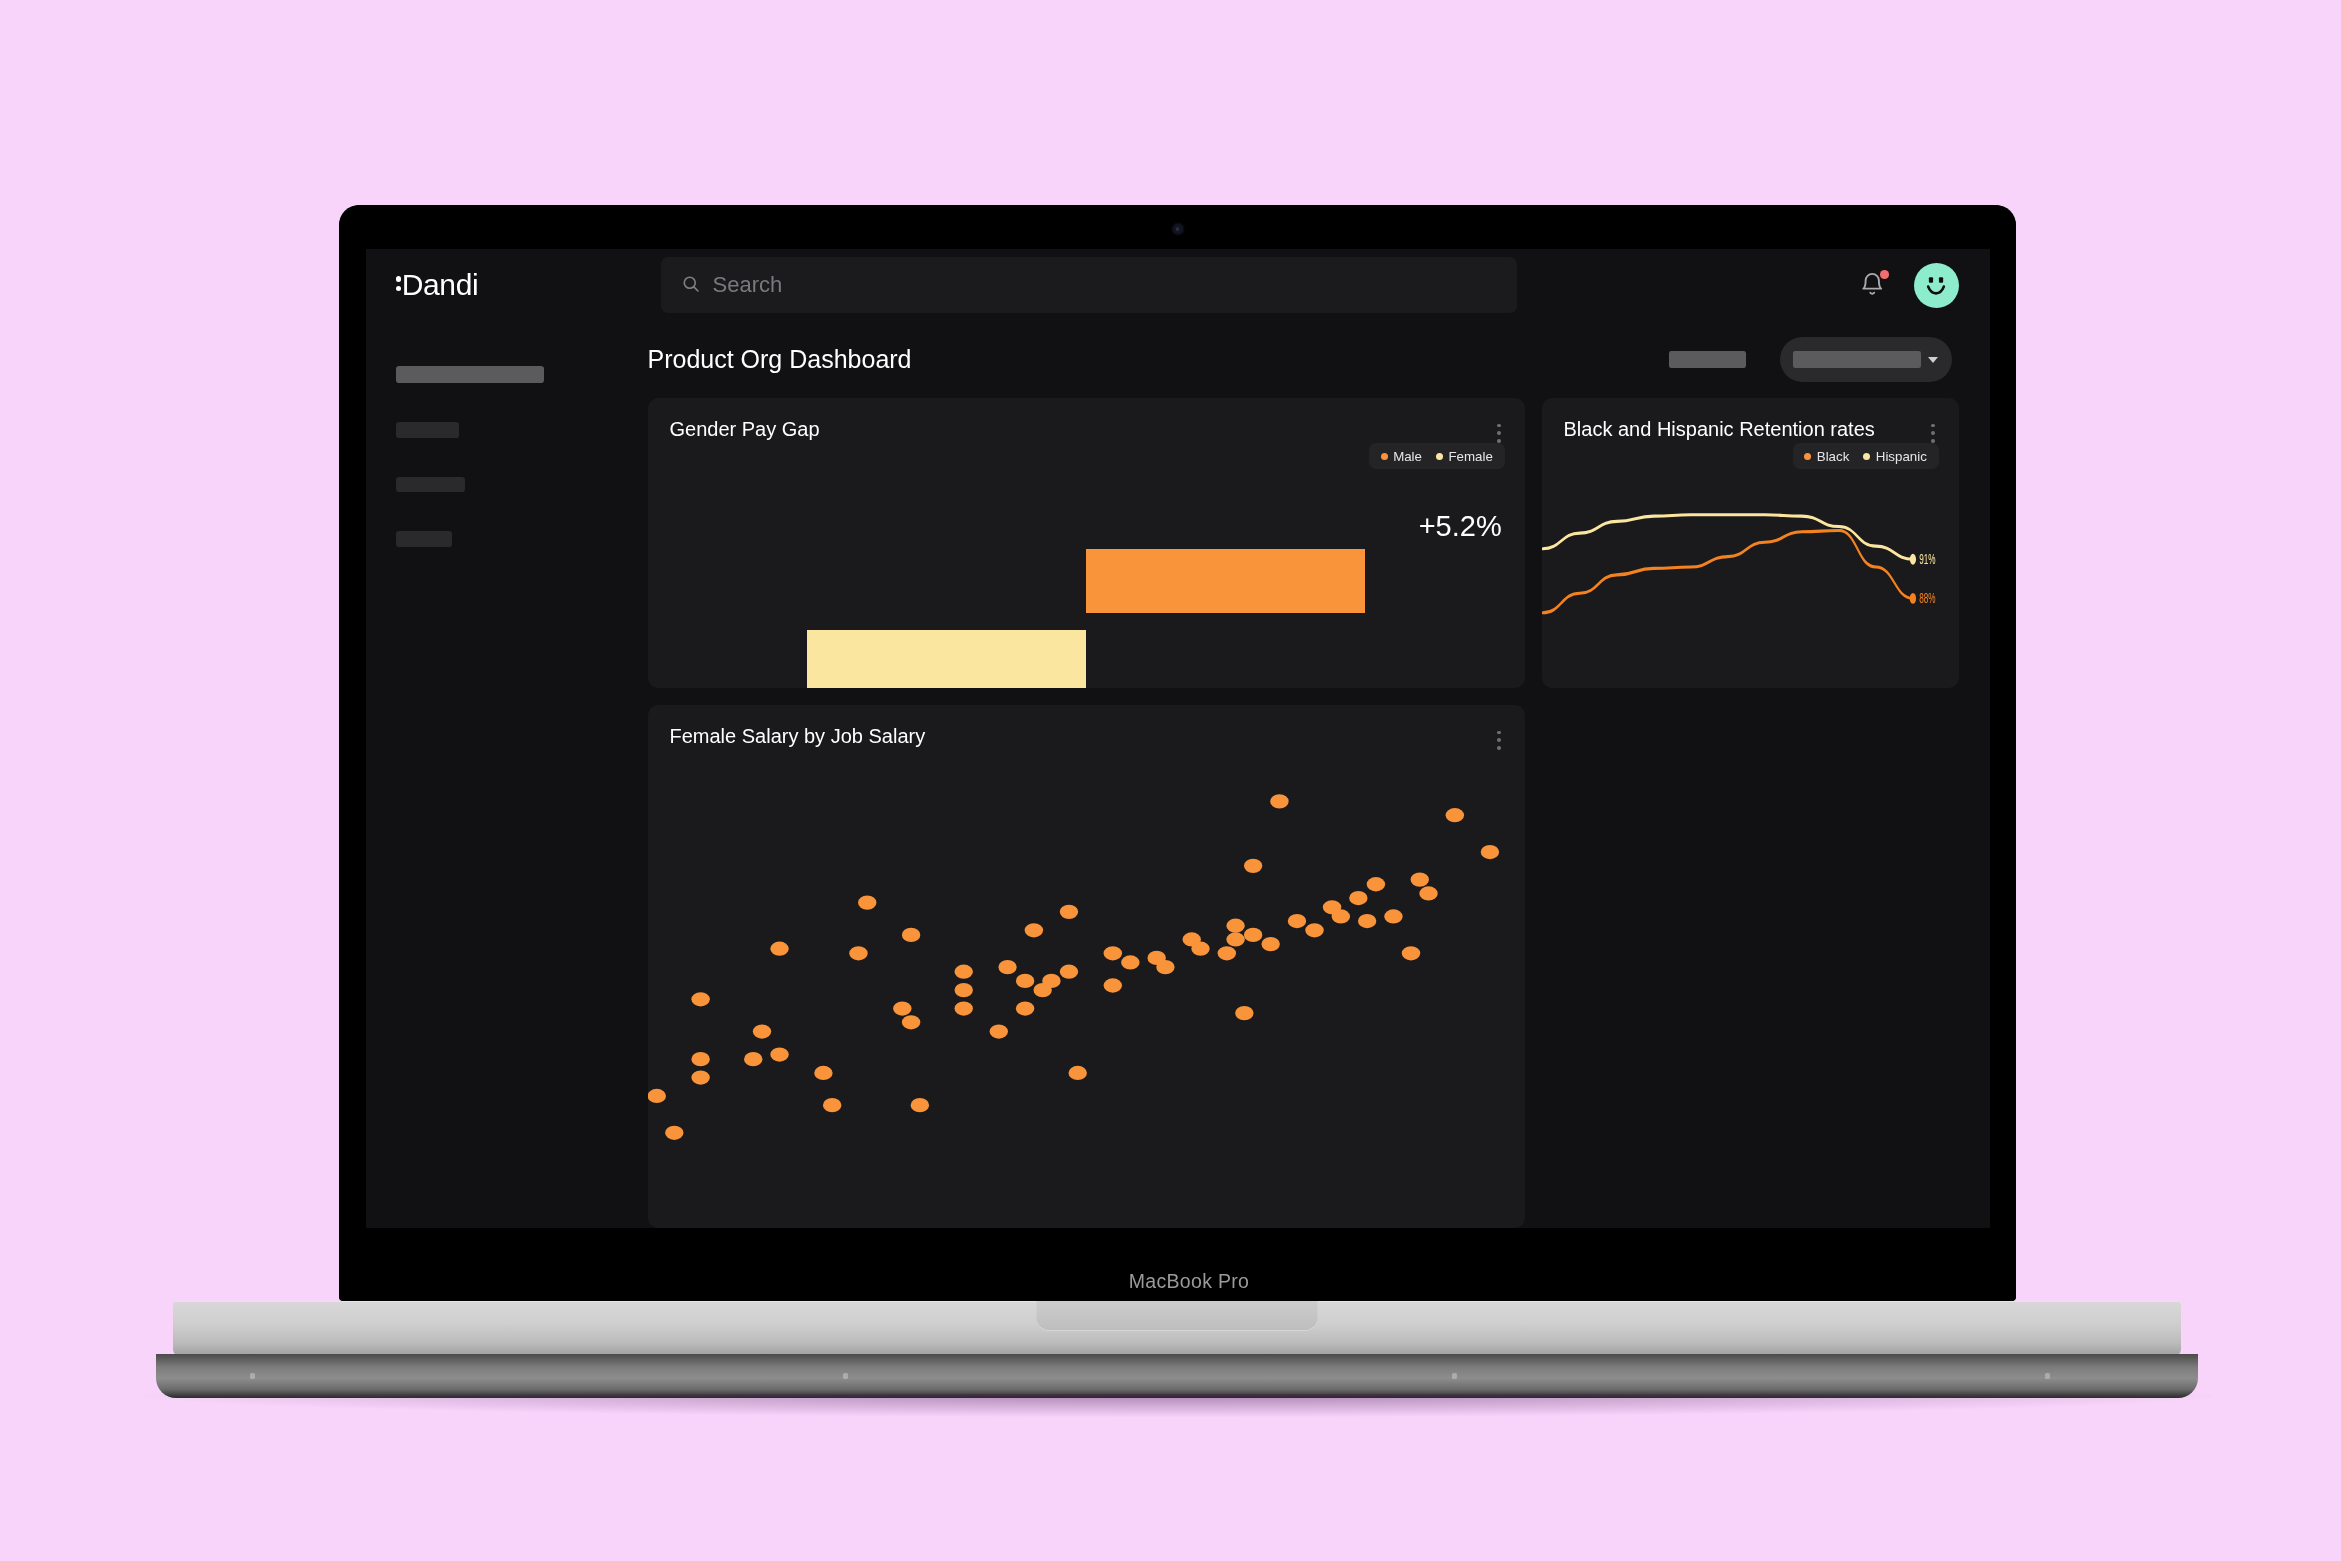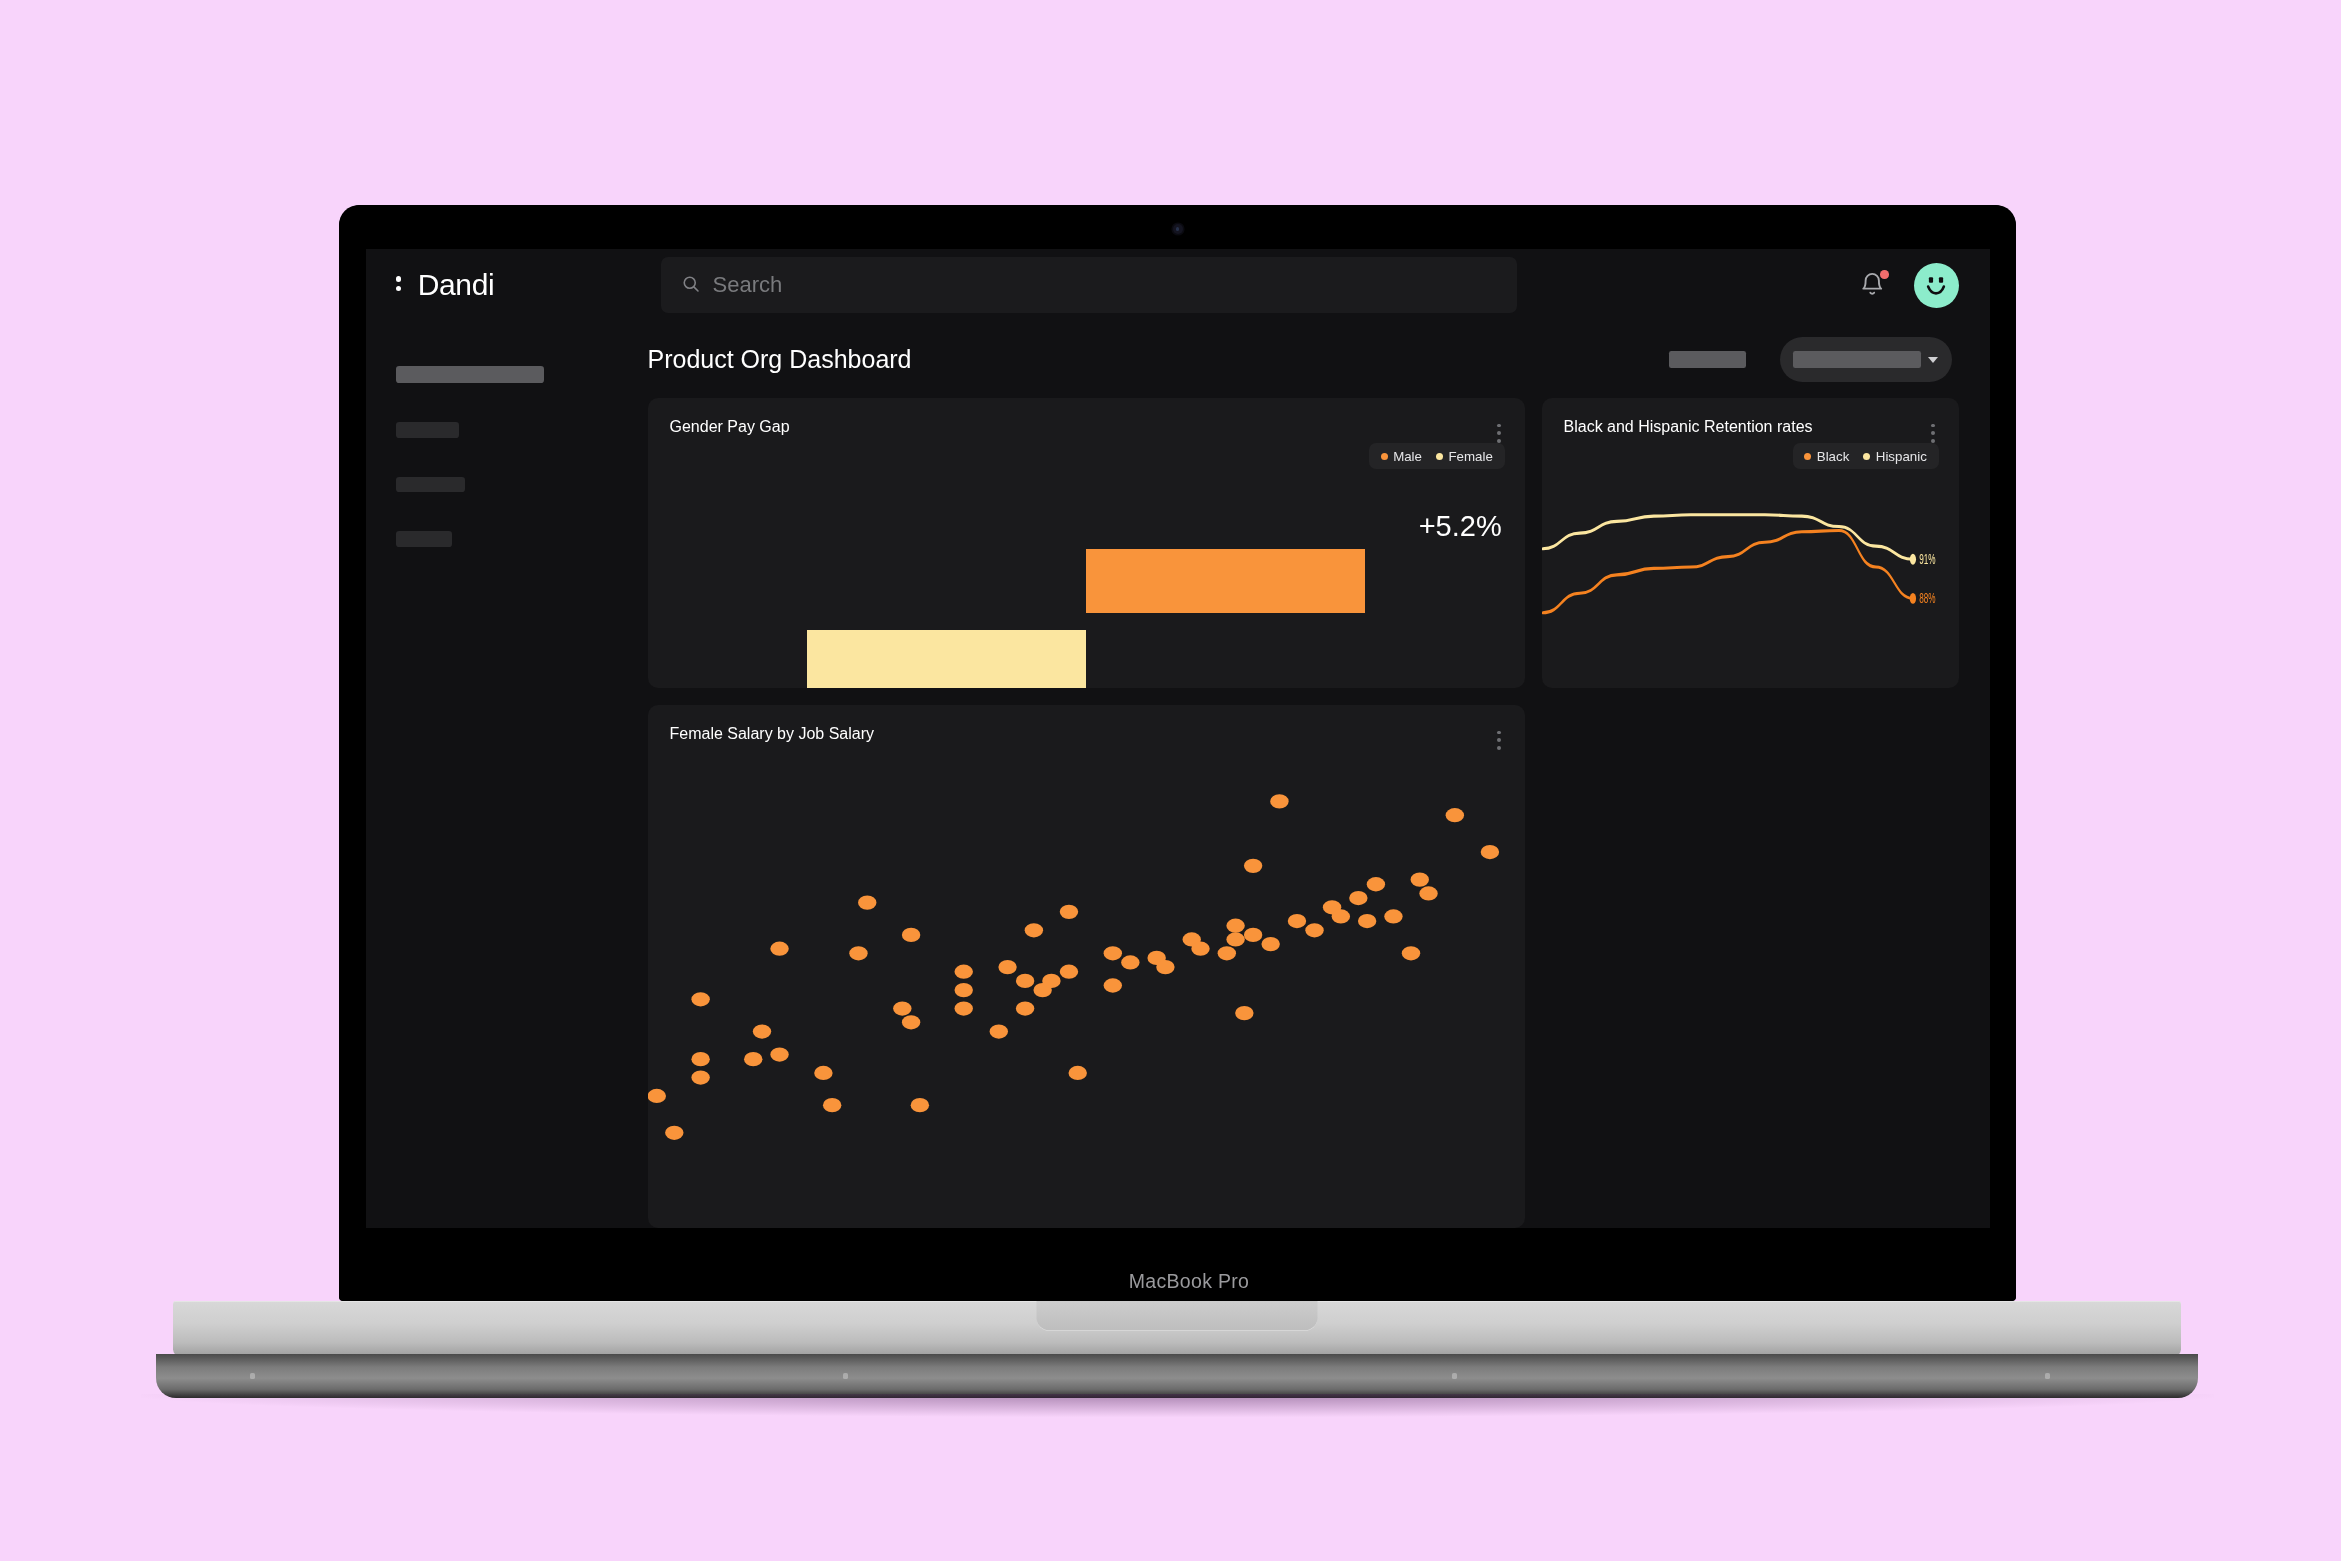--- a/index.html
+++ b/index.html
@@ -79,21 +79,21 @@
   }
   .foot-screw { position:absolute; top:19px; width:4.7px; height:6.2px; background:#c9c9c9; opacity:.55; border-radius:1.6px;}
 
   
   .app { position:absolute; inset:0; display:flex; flex-direction:column; }
 
   .topbar {
     height:72px; display:flex; align-items:center;
     padding:0 31px 0 30px; flex:0 0 72px;
   }
-  .logo { display:flex; align-items:center; width:265px;gap:16px; }
+  .logo { display:flex; align-items:center; width:265px; }
   .logo-text { color:#fff; font-size:30px; font-weight:400; letter-spacing:-0.4px; line-height:1; }
   .logo-colon { display:inline-flex; flex-direction:column; gap:3.9px; margin-right:0.8px; padding-bottom:2.3px;}
   .logo-colon i { display:block; width:5.5px; height:5.5px; background:#fff; border-radius:50%; }
 
   .search-wrap { flex:1; display:flex; justify-content:flex-start; }
   .searchbox {
     width:856px; height:56px;
     background:#1b1b1d; border-radius:7px;
     display:flex; align-items:center; gap:12px; padding:0 20px;
   }
@@ -141,21 +141,21 @@
     gap:17px 17px;
     padding:0 0 0 17px;
     min-height:0;
   }
   .card {
     background:#1a1a1c; border-radius:10px;
     padding:20px 22px 14px 22px;
     position:relative; overflow:hidden; min-height:0;
   }
   .card-head { display:flex; align-items:flex-start; }
-  .card-title { color:#fff; font-size:16px; font-weight:400; line-height:1.1; }
+  .card-title { color:#fff; font-size:20px; font-weight:400; line-height:1.1; }
   .kebab { margin-left:auto; width:6.2px; display:flex; flex-direction:column; align-items:center; gap:3.9px; padding-top:5.5px; }
   .kebab i { width:3.9px; height:3.9px; border-radius:50%; background:#6e6f73; display:block;}
 
   .legend {
     position:absolute; right:20px; top:45px;
     background:#242426; border-radius:7px;
     display:flex; align-items:center; gap:14px;
     padding:5.5px 11.7px;
   }
   .legend-item { display:flex; align-items:center; gap:5.5px; }

